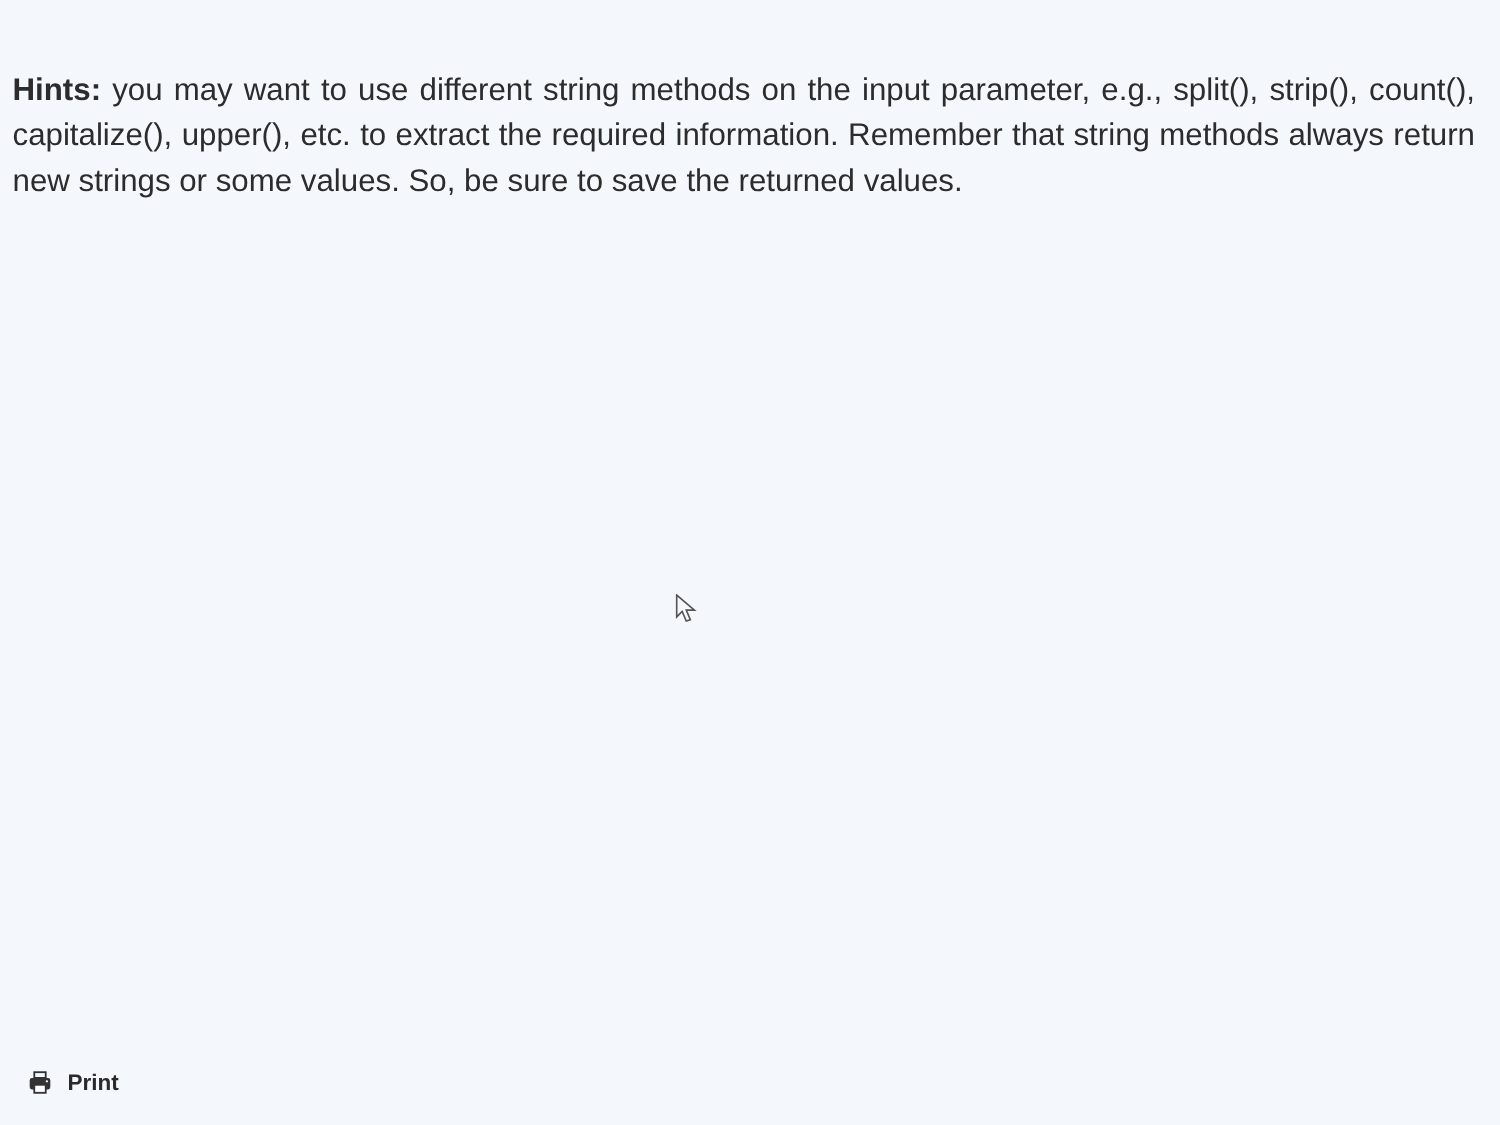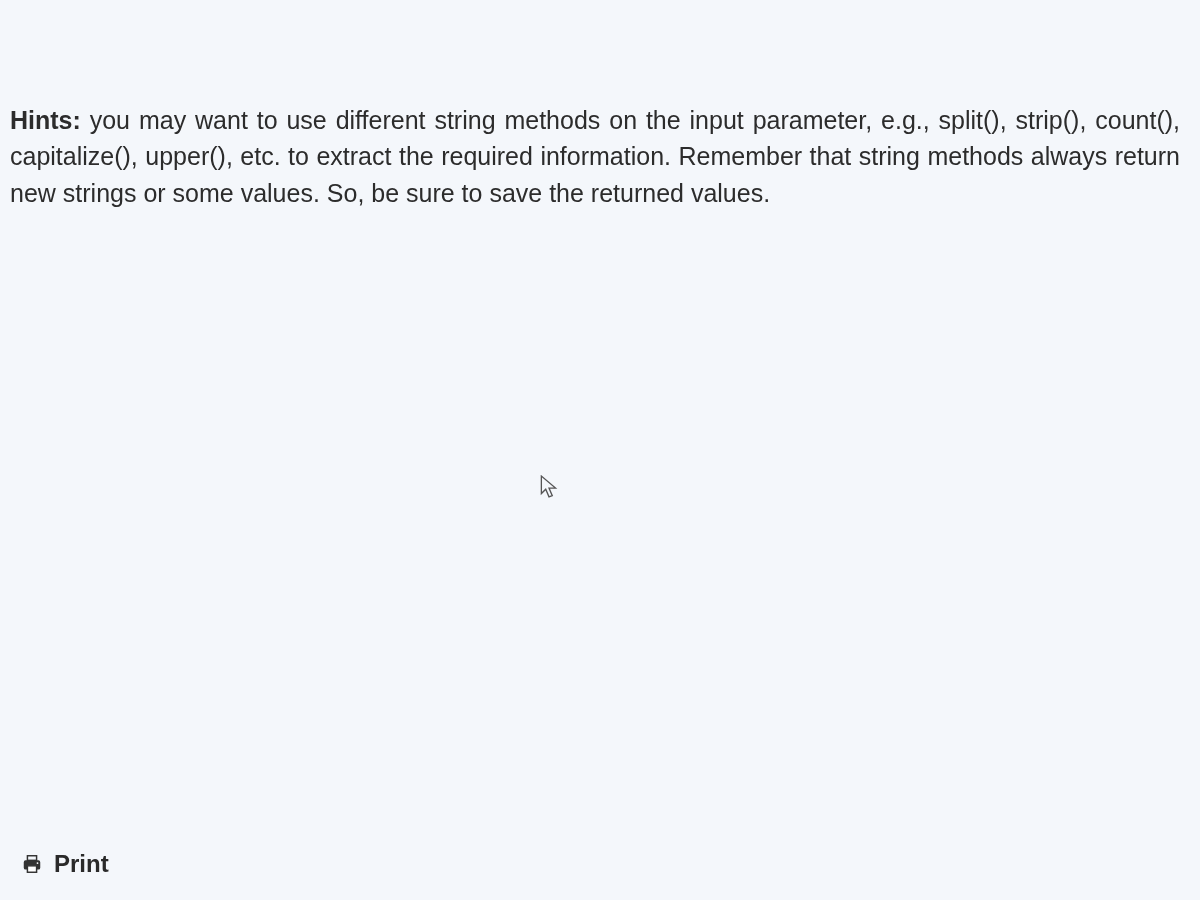--- a/index.html
+++ b/index.html
@@ -9,21 +9,21 @@
     }
     body {
       width: 1200px;
       height: 900px;
       background: #f4f7fb;
       font-family: Arial, Helvetica, sans-serif;
       position: relative;
       overflow: hidden;
     }
     .content-area {
-      padding: 102px 20px 0 10px;
+      padding: 54px 20px 0 10px;
     }
     .hints-paragraph {
       font-size: 25px;
       line-height: 1.45;
       color: #2c2c2c;
       text-align: justify;
     }
     .hints-label {
       font-weight: bold;
     }
@@ -45,21 +45,21 @@
     }
     .printer-icon {
       width: 24px;
       height: 24px;
       display: flex;
       align-items: center;
       justify-content: center;
       color: #333;
     }
     .print-label {
-      font-size: 24px;
+      font-size: 18px;
       font-weight: bold;
       color: #2a2a2a;
     }
   </style>
 </head>
 <body>
 
 <div class="content-area">
   <p class="hints-paragraph">
     <span class="hints-label">Hints:</span><span> you may want to use different string methods on the input parameter, e.g., split(), strip(), count(), capitalize(), upper(), etc. to extract the required information. Remember that string methods always return new strings or some values. So, be sure to save the returned values.</span>

